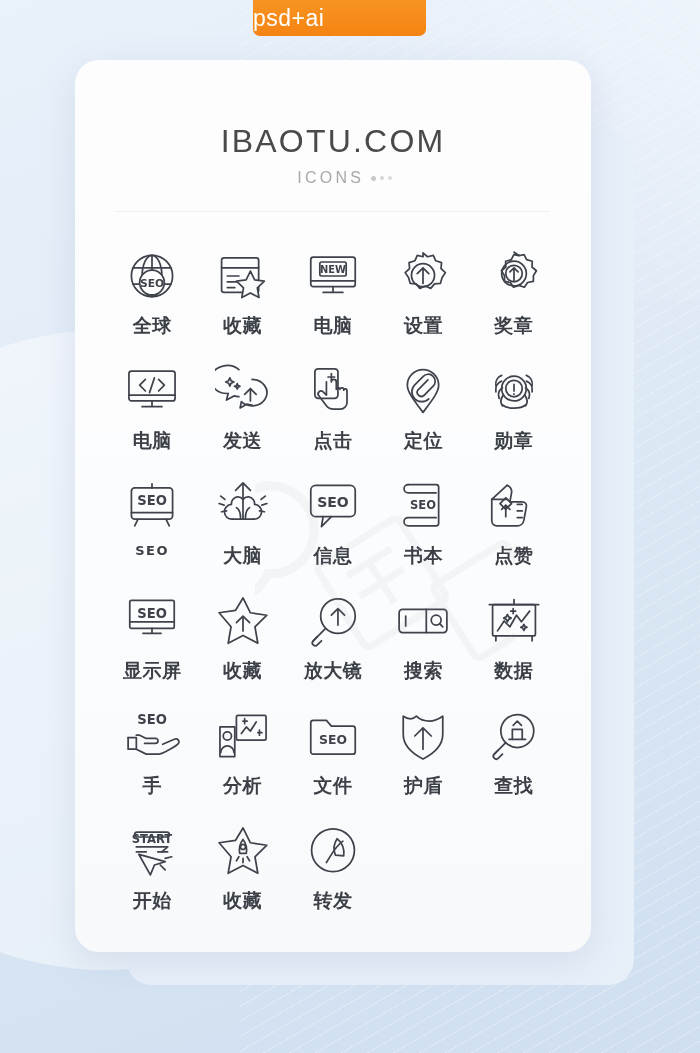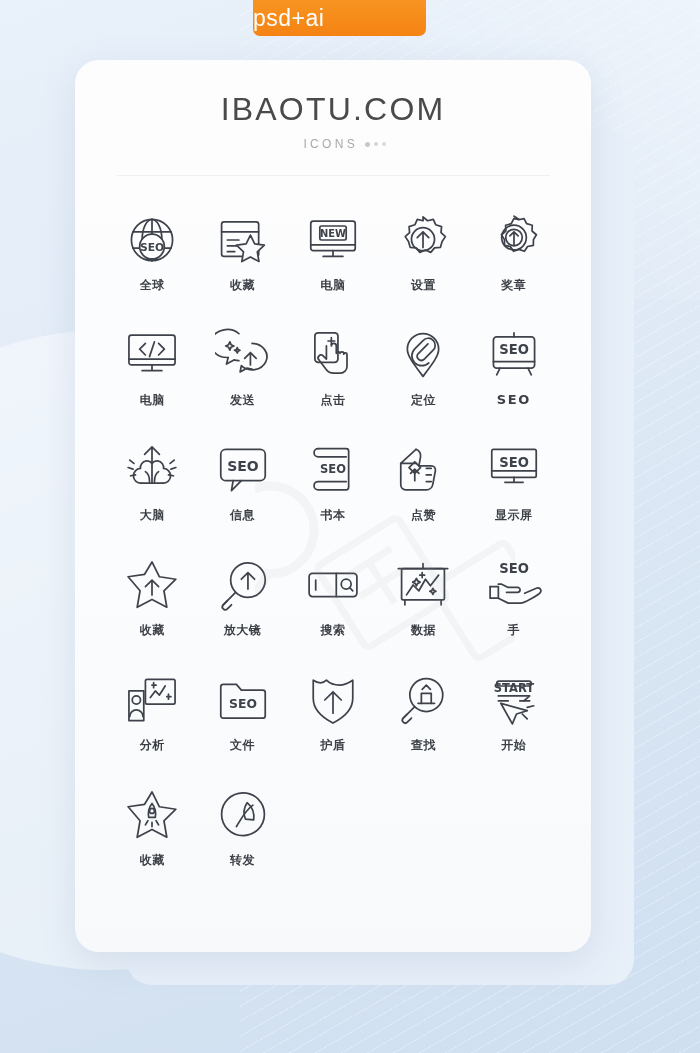--- a/index.html
+++ b/index.html
@@ -74,33 +74,33 @@
   #watermark {
     position:absolute;
     left:255px; top:400px;
     width:260px; height:300px;
     z-index:4;
     opacity:.085;
     pointer-events:none;
   }
 
   
-  .header { padding-top:31px; text-align:center; }
+  .header { padding-top:63px; text-align:center; }
   .brand {
     font-size:32px;
     letter-spacing:2.2px;
     color:#4a4a4a;
     font-weight:400;
   }
   .sub-row {
     margin-top:9px;
     display:flex; align-items:center; justify-content:center; gap:7px;
   }
   .sub {
-    font-size:12px;
+    font-size:16px;
     letter-spacing:3.3px;
     color:#a9a9a9;
     margin-left:23px;
   }
   .dots { display:flex; align-items:center; gap:4px; }
   .dots i { width:5px; height:5px; border-radius:50%; background:#c9c9c9; display:block; }
   .dots i:nth-child(2){ width:4px;height:4px; background:#d4d4d4; }
   .dots i:nth-child(3){ width:3.5px;height:3.5px; background:#dcdcdc; }
   .divider {
     margin:24px auto 0;
@@ -123,21 +123,21 @@
     align-items:center; justify-content:flex-start;
   }
   .glyph {
     height:66px; width:66px;
     display:flex; align-items:flex-end; justify-content:center;
     margin-top:4px;
   }
   .glyph svg { display:block; }
   .cap {
     margin-top:9px;
-    font-size:12px;
+    font-size:19px;
     color:#3b3f46;
     font-weight:700;
     letter-spacing:.5px;
     font-family:"DejaVu Sans","Liberation Sans",sans-serif;
   }
   .cap.latin { letter-spacing:1.6px; font-size:13px; }
 
   svg.ic { stroke:#3e424b; stroke-width:2.1; fill:none;
            stroke-linecap:round; stroke-linejoin:round; }
   svg.ic text { fill:#3e424b; stroke:none; font-weight:700;
@@ -264,20 +264,33 @@
           <svg class="ic" width="56" height="56" viewBox="-2 -2 68 68">
             <path d="M32 58C20 42 13 33 13 25a19 19 0 0 1 38 0c0 8-7 17-19 33z"></path>
             <path d="M38 18.5l-12 12a5 5 0 0 0 7 7l11-11a8.5 8.5 0 1 0-12-12l-10 10a12 12 0 0 0 17 17"></path>
           </svg>
         </div>
         <div class="cap">定位</div>
       </div>
       <div class="cell">
         <div class="glyph">
           <svg class="ic" width="56" height="56" viewBox="-2 -2 68 68">
+            <circle cx="32" cy="29" r="15"></circle>
+            <circle cx="32" cy="29" r="10"></circle>
+            <path d="M32 24v8M32 35.5v.5"></path>
+            <path d="M17 13c-5 2-8 7-7 13m7-6c-5 2-8 7-7 13m8-5c-4 3-6 8-4 13m5-4c-3 4-4 9-1 13"></path>
+            <path d="M47 13c5 2 8 7 7 13m-7-6c5 2 8 7 7 13m-8-5c4 3 6 8 4 13m-5-4c3 4 4 9 1 13"></path>
+            <path d="M18 49c6 5 22 5 28 0"></path>
+          </svg>
+        </div>
+        <div class="cap">勋章</div>
+      </div>
+      <div class="cell">
+        <div class="glyph">
+          <svg class="ic" width="56" height="56" viewBox="-2 -2 68 68">
             <rect x="7" y="10" width="50" height="38" rx="4"></rect>
             <path d="M7 40h50M32 10V5M15 48l-4 8M49 48l4 8"></path>
             <text x="32" y="31" font-size="16" text-anchor="middle">SEO</text>
           </svg>
         </div>
         <div class="cap latin">SEO</div>
       </div>
       <div class="cell">
         <div class="glyph">
           <svg class="ic" width="56" height="56" viewBox="-2 -2 68 68">

